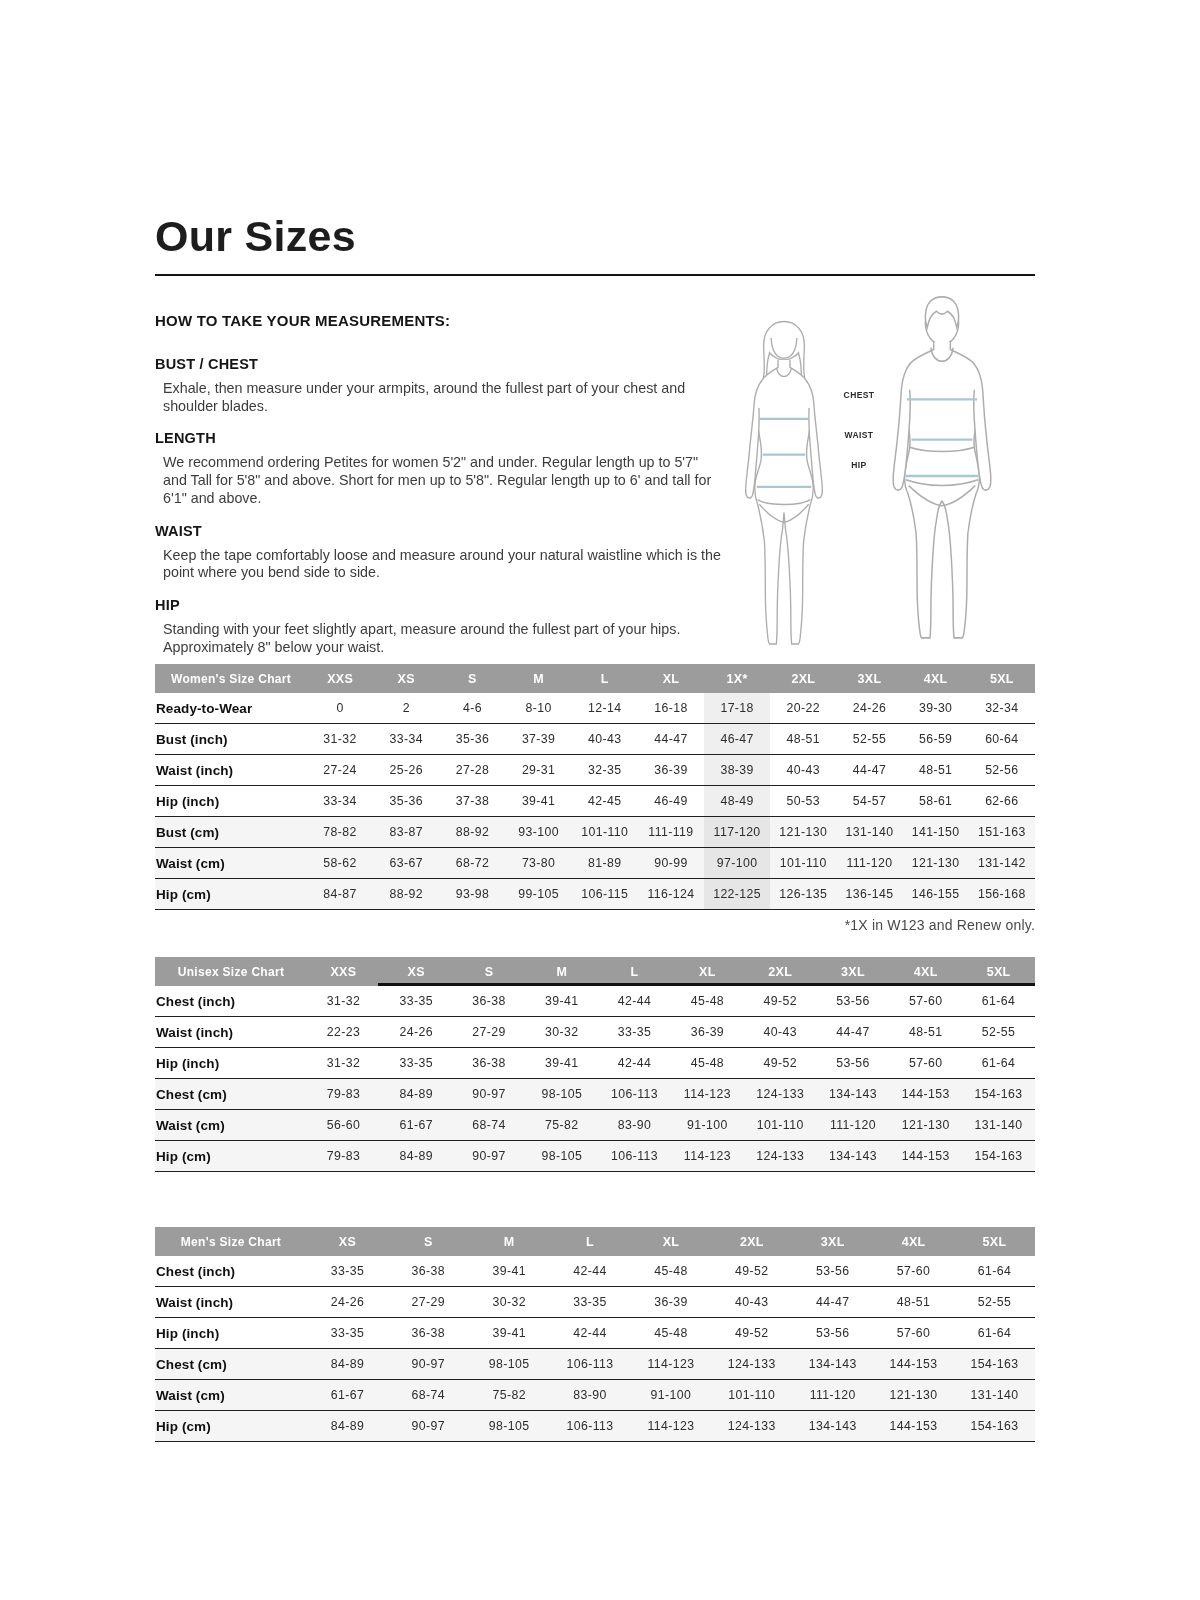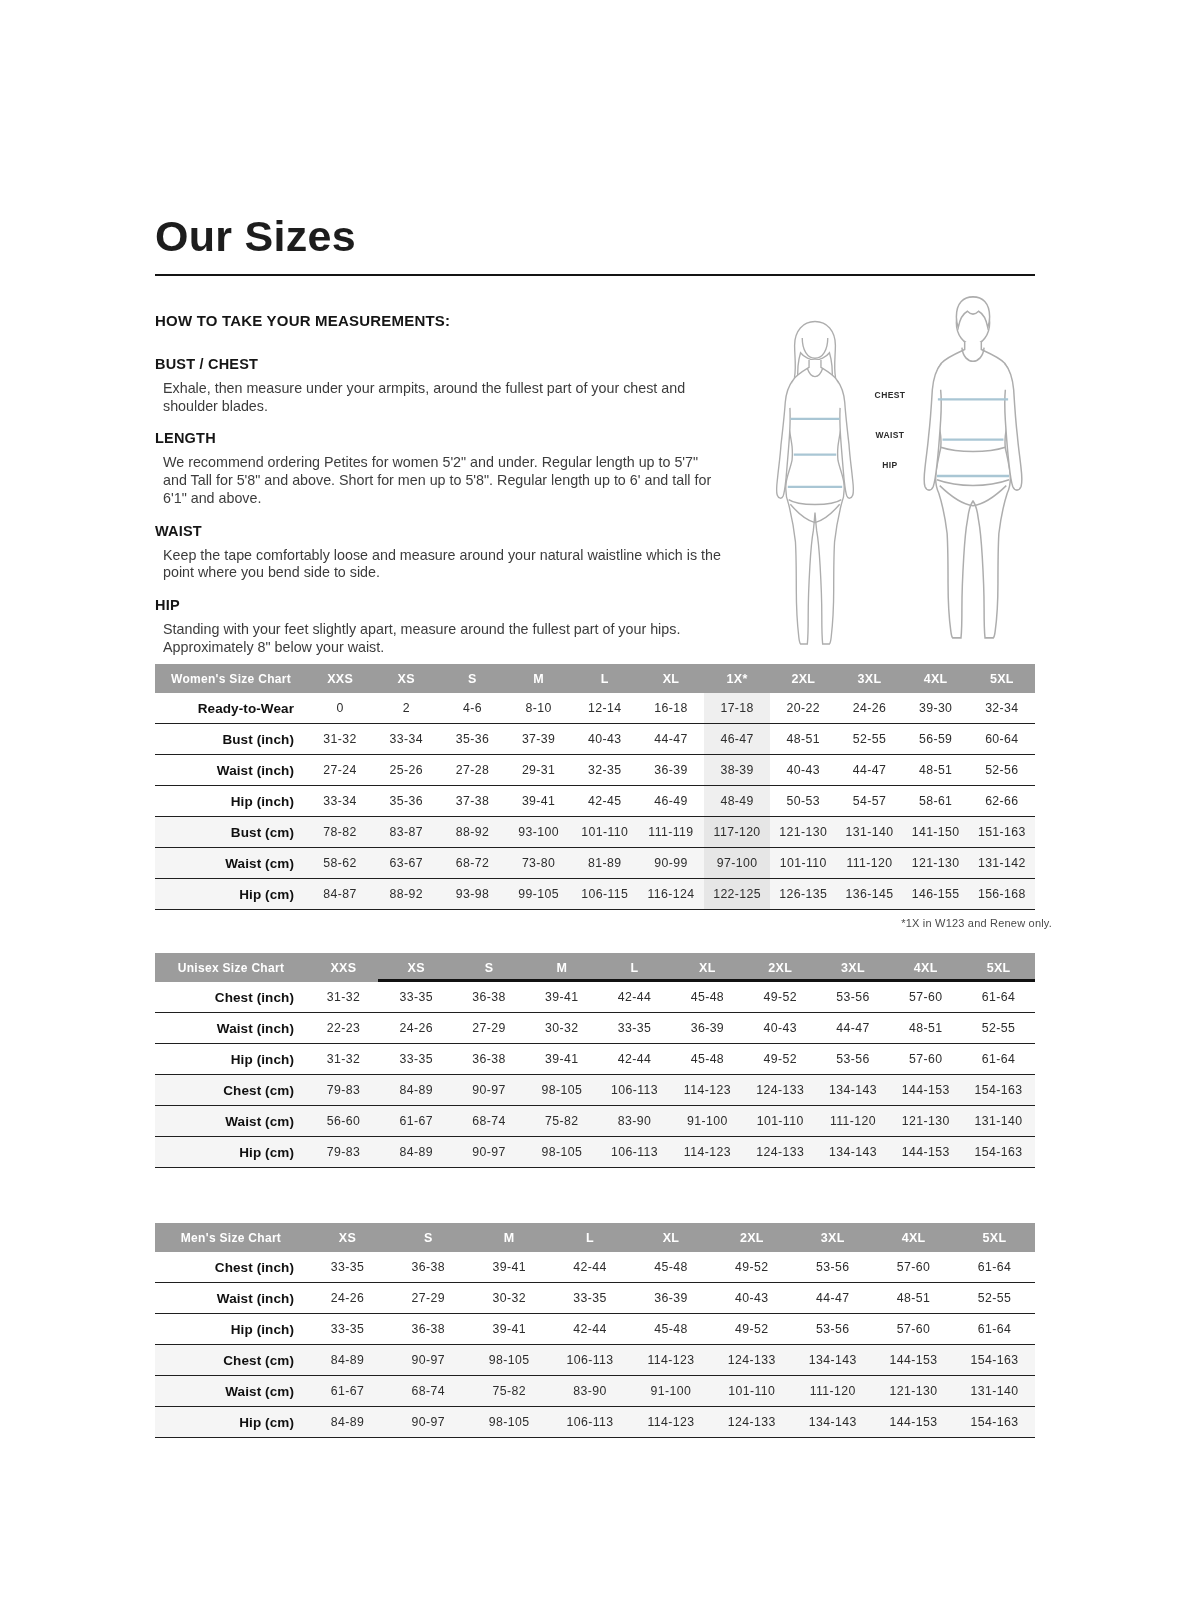--- a/index.html
+++ b/index.html
@@ -15,21 +15,21 @@
   .rule{height:2px;background:#141414;margin:0 0 36px;}
 
   
   .intro{position:relative;height:352px;}
   .intro-text{width:578px;}
   .howto{font-size:15px;font-weight:700;color:#151515;letter-spacing:.2px;margin:0 0 27px;}
   .sec h3{font-size:14.5px;font-weight:700;color:#151515;letter-spacing:.2px;margin:15px 0 3px;}
   .sec p{font-size:14.3px;line-height:1.24;margin:8px;color:#3c3c3c;}
 
   
-  .figures{position:absolute;left:585px;top:-18px;width:310px;height:370px;}
+  .figures{position:absolute;left:554px;top:-18px;width:310px;height:370px;}
   .figures svg{position:absolute;}
   .fig-female{left:24px;top:22px;width:102px;height:338px;}
   .fig-male{left:172px;top:0px;width:122px;height:364px;}
   .fig-label{
     position:absolute;left:128px;width:44px;text-align:center;
     font-size:8.5px;font-weight:700;color:#2b2b2b;letter-spacing:.4px;
   }
   .lab-chest{top:96px;}
   .lab-waist{top:136px;}
   .lab-hip{top:166px;}
@@ -42,34 +42,34 @@
   table{width:880px;border-collapse:collapse;table-layout:fixed;}
   thead th{
     background:#9c9c9c;color:#fff;font-weight:700;font-size:12.5px;
     height:27px;text-align:center;letter-spacing:.3px;
   }
   thead th.corner{width:150px;font-size:12px;}
   tbody th,tbody td{
     border-bottom:1.5px solid #1f1f1f;height:28px;background:#fff;
   }
   tbody th.rl{
-    text-align:right;padding-right:13px;font-weight:700;color:#101010;
+    text-align:left;padding-right:13px;font-weight:700;color:#101010;
     font-size:13.5px;letter-spacing:.1px;
   }
   tbody td{
     text-align:center;font-size:12.3px;color:#2d2d2d;letter-spacing:.4px;
   }
   tr.shaded th,tr.shaded td{background:#f5f5f5;}
   td.hl{background:#efefef;}
   tr.shaded td.hl{background:#e6e6e6;}
   thead th.hl-h{background:#9c9c9c;}
 
   .footnote{
-    width:880px;text-align:right;font-size:11px;color:#4a4a4a;
-    margin:7px 17px 0;letter-spacing:.2px;
+    width:880px;text-align:right;font-size:14px;color:#4a4a4a;
+    margin:7px 0 0;letter-spacing:.2px;
   }
   .gap-unisex{margin-top:24px;}
   .gap-mens{margin-top:55px;}
   .unisex-underline{
     position:absolute;top:26px;left:223px;right:0;height:2.5px;background:#111;
   }
 </style>
 </head>
 <body>
 

